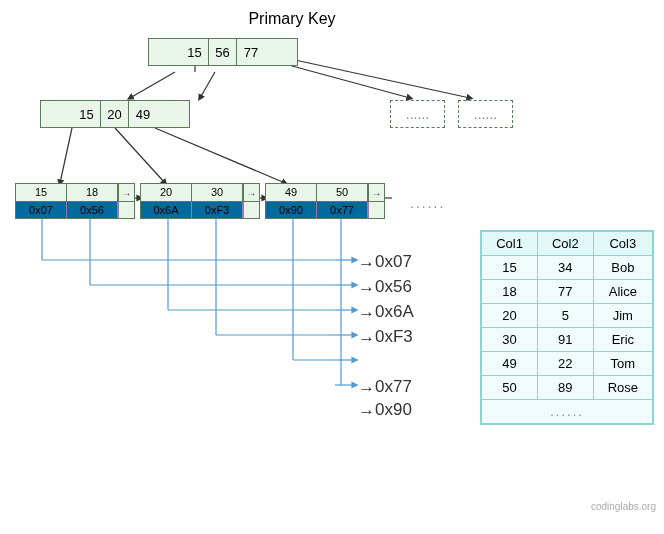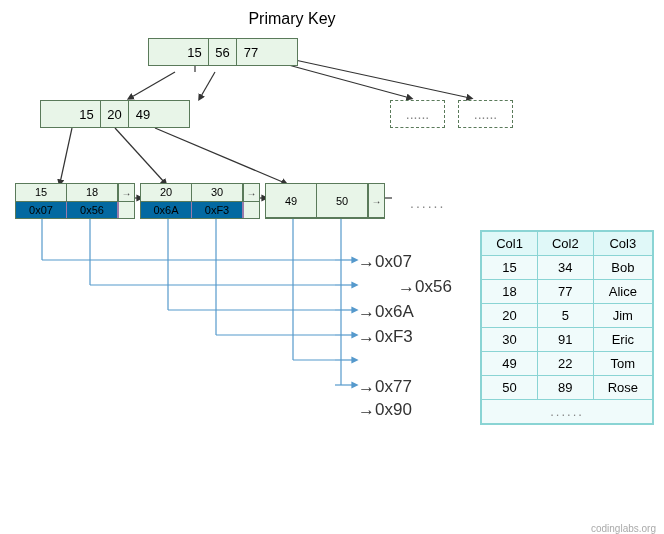--- a/index.html
+++ b/index.html
@@ -152,21 +152,21 @@
     
     .ellipsis-label {
       position: absolute;
       font-size: 14px;
       color: #888;
       letter-spacing: 2px;
     }
 
     .watermark {
       position: absolute;
-      bottom: 0;
+      bottom: 22px;
       right: 8px;
       font-size: 10px;
       color: #aaa;
     }
   </style>
 </head>
 <body>
 
 <div class="main-container">
 
@@ -276,26 +276,31 @@
       <div class="arrow-cell" style="border-left:1px solid #9a7aaa;"></div>
     </div>
   </div>
 
   <div class="leaf-node" style="left:265px; top:183px; width:120px; height:36px;">
     <div class="leaf-top">
       <div class="leaf-cell">49</div>
       <div class="leaf-cell">50</div>
       <div class="arrow-cell">→</div>
     </div>
+    <div class="leaf-bottom">
+      <div class="leaf-cell leaf-cell-purple">0x90</div>
+      <div class="leaf-cell leaf-cell-purple">0x77</div>
+      <div class="arrow-cell" style="border-left:1px solid #9a7aaa;"></div>
+    </div>
   </div>
 
   <div class="ellipsis-label" style="left:410px; top:195px;">......</div>
 
   <div class="ptr-label" style="left:358px; top:252px;">→0x07</div>
-  <div class="ptr-label" style="left:358px; top:277px;margin-left:40px;">→0x56</div>
+  <div class="ptr-label" style="left:358px; top:277px;">→0x56</div>
   <div class="ptr-label" style="left:358px; top:302px;">→0x6A</div>
   <div class="ptr-label" style="left:358px; top:327px;">→0xF3</div>
   <div class="ptr-label" style="left:358px; top:352px;margin-top:48px;">→0x90</div>
   <div class="ptr-label" style="left:358px; top:377px;">→0x77</div>
 
   <div class="data-table">
     <table>
       <thead>
         <tr>
           <th>Col1</th>

